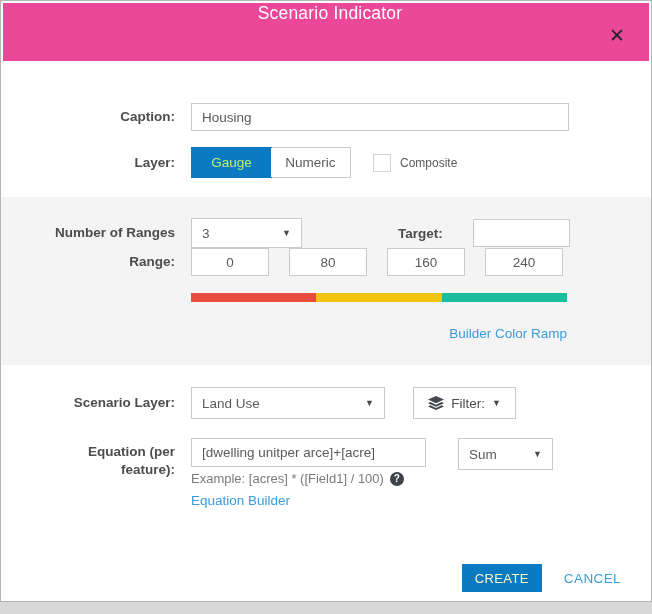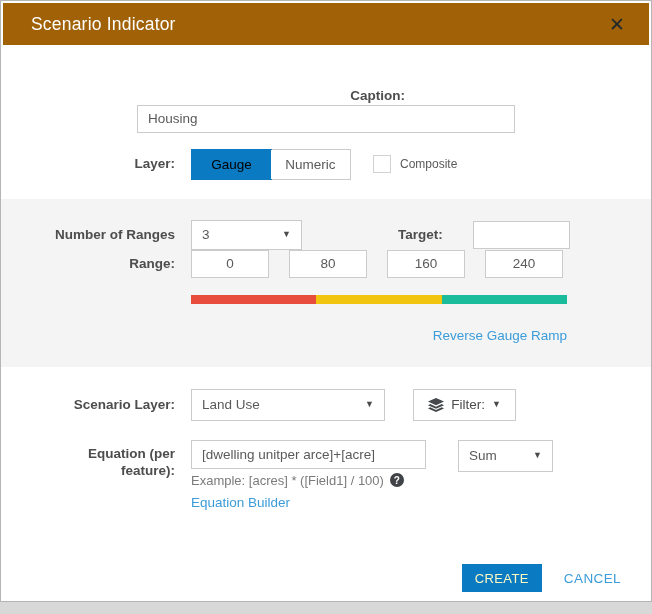--- a/index.html
+++ b/index.html
@@ -10,52 +10,53 @@
     font-family:"Liberation Sans", sans-serif;
     overflow:hidden;
   }
   .dialog {
     width:650px; height:600px;
     background:#ffffff;
     border:1px solid #b5b5b5;
     position:relative;
   }
   .header {
-    height:42px; margin:2px 2px 0 2px;
-    background:#a16207;
+    height:58px; margin:2px 2px 0 2px;
+    background:#ec4899;
     display:flex; align-items:center;
     padding:0 20px 0 28px;
+    flex-direction:column;
   }
   .title { color:#ffffff; font-size:17.5px; font-weight:400; letter-spacing:0.2px; }
   .close {
     margin-left:auto; color:#23282e; font-size:19px; line-height:1;
     cursor:pointer; font-weight:400; padding:2px 4px;
   }
   .section1 { padding-top:42px; }
   .row { display:flex; align-items:center; }
   .label-col {
     width:190px; padding-right:16px; box-sizing:border-box;
     text-align:right; font-weight:700; color:#4d4d4d; font-size:13.5px;
     flex-shrink:0; line-height:1.3;
   }
   .txt-input {
     height:26px; border:1px solid #cbcbcb; background:#fff;
     color:#5a5a5a; font-size:13.5px; font-family:"Liberation Sans", sans-serif;
     padding:0 10px; outline:none;
   }
   .caption-input { width:356px; }
-  .row-caption { margin-bottom:16px;flex-direction:column; }
+  .row-caption { margin-bottom:16px; }
   .segmented {
     display:flex; border:1px solid #cbcbcb; background:#fff; height:29px;
   }
   .seg {
     min-width:55px; padding:0 12px; display:flex; align-items:center; justify-content:center;
     font-size:13.5px; color:#5a5a5a; cursor:pointer; background:#fff;
   }
-  .seg.selected { background:#0a7ac2; color:#000000; margin:-1px; padding:1px 13px; }
+  .seg.selected { background:#0a7ac2; color:#bef264; margin:-1px; padding:1px 13px; }
   .composite-wrap { display:flex; align-items:center; margin-left:22px; }
   .checkbox {
     width:16px; height:16px; border:1px solid #d2d2d2; background:#fff;
     display:inline-block; cursor:pointer;
   }
   .composite-label { margin-left:9px; font-size:12px; color:#5a5a5a; }
   .section-gray {
     margin-top:19px; background:#f4f4f4;
     padding:21px 0 23px 0;
   }
@@ -172,21 +173,21 @@
       <div class="ramp">
         <div class="ramp-seg" style="background-color: rgb(231, 76, 60);"></div>
         <div class="ramp-seg" style="background-color: rgb(241, 196, 15);"></div>
         <div class="ramp-seg" style="background-color: rgb(26, 188, 156);"></div>
       </div>
     </div>
 
     <div class="row reverse-row">
       <div class="label-col"></div>
       <div class="reverse-wrap">
-        <a class="link">Reverse Gauge Ramp</a>
+        <a class="link">Builder Color Ramp</a>
       </div>
     </div>
   </div>
 
   <div class="section3">
     <div class="row">
       <div class="label-col">Scenario Layer:</div>
       <div class="fake-select sel-layer">
         <span>Land Use</span>
         <span class="caret">▼</span>

